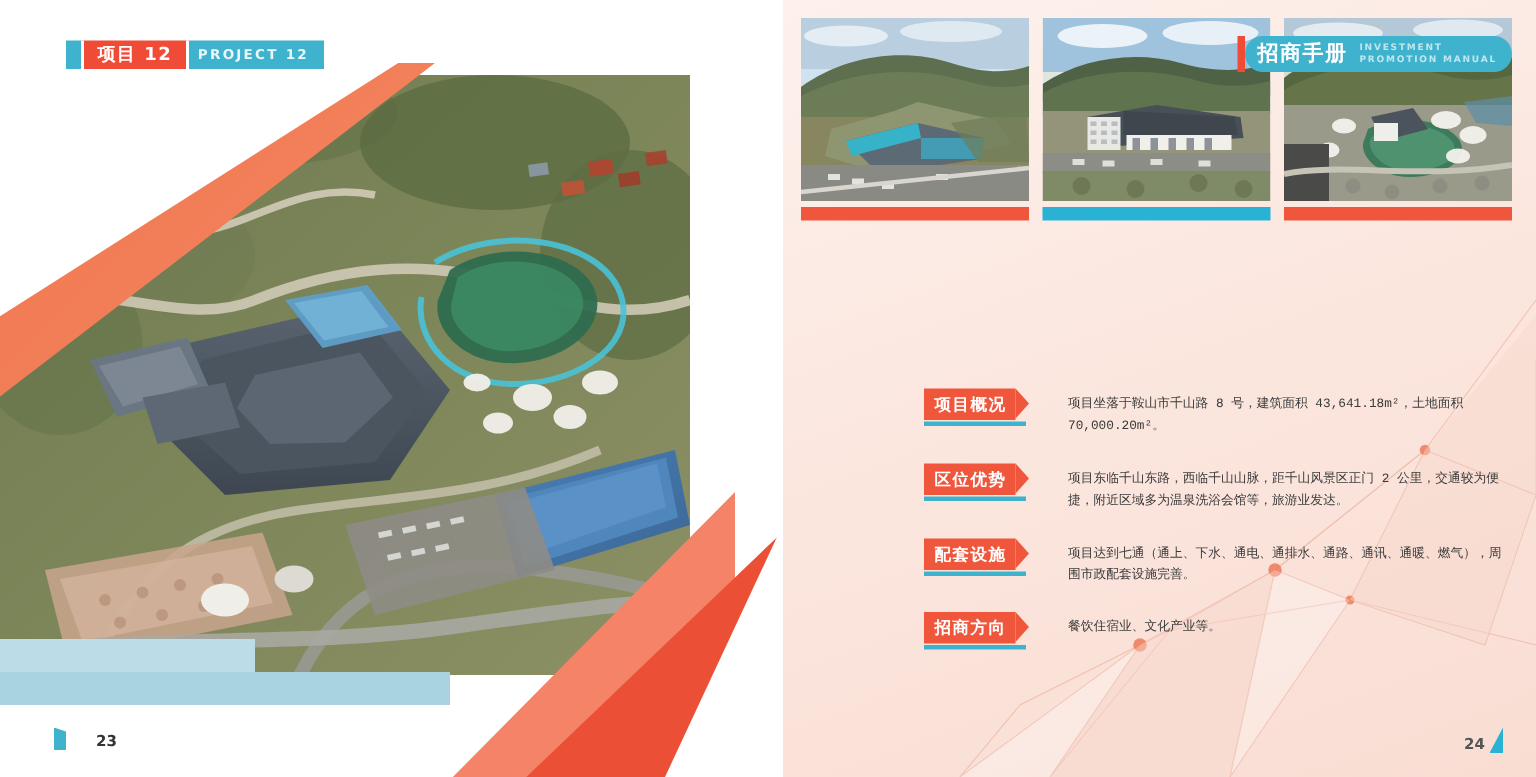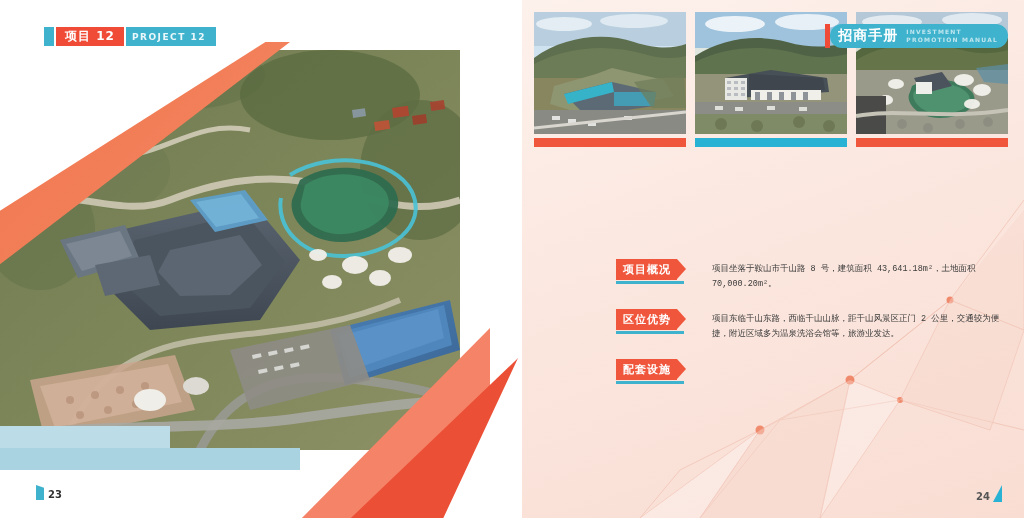--- a/index.html
+++ b/index.html
@@ -70,21 +70,21 @@
     padding: 0 9px; display:flex; align-items:center; letter-spacing: 1px;
     border-left: 2px solid #fff; border-right: 2px solid #fff;
   }
   .badge-left .bl-cyan-r {
     background:#3fb3cd; color:#eaf7fb; font-size: 9px; font-weight: bold;
     padding: 0 10px 0 6px; display:flex; align-items:center; letter-spacing: 1.5px; text-align: right;
   }
 
   
   .pagenum-left {
-    position:absolute; left: 36px; bottom: 18px; display:flex; align-items:flex-end; gap:4px;
+    position:absolute; left: 36px; bottom: 18px; display:flex; align-items:flex-end; gap:20px;
     z-index: 30;
   }
   .pn-flag {
     width: 8px; height: 15px; background:#3fb3cd;
     clip-path: polygon(0 0, 100% 18%, 100% 100%, 0 100%);
   }
   .pn-text { font-size: 10px; color:#333; font-weight: bold; }
 
   
   .page-right {
@@ -452,22 +452,30 @@
           <div class="tag-underline"></div>
         </div>
         <div class="info-text">项目东临千山东路，西临千山山脉，距千山风景区正门 2 公里，交通较为便捷，附近区域多为温泉洗浴会馆等，旅游业发达。</div>
       </div>
 
       <div class="info-row">
         <div class="tag-wrap">
           <div class="tag">配套设施</div>
           <div class="tag-underline"></div>
         </div>
-      </div>
-
+        <div class="info-text">项目达到七通（通上、下水、通电、通排水、通路、通讯、通暖、燃气），周围市政配套设施完善。</div>
+      </div>
+
+      <div class="info-row">
+        <div class="tag-wrap">
+          <div class="tag">招商方向</div>
+          <div class="tag-underline"></div>
+        </div>
+        <div class="info-text">餐饮住宿业、文化产业等。</div>
+      </div>
     </div>
 
     <div class="pagenum-right">
       <div class="pn-text-r">24</div>
       <div class="pn-flag-r"></div>
     </div>
   </div>
 </div>
 
 </body></html>

